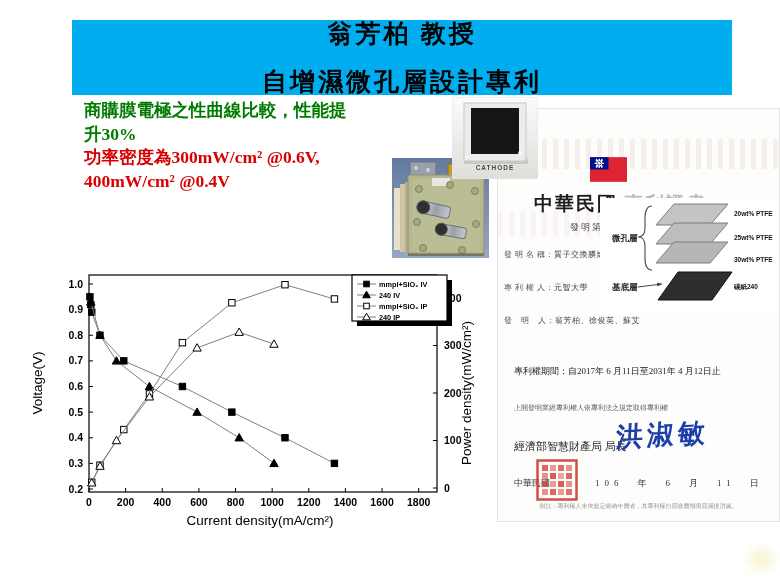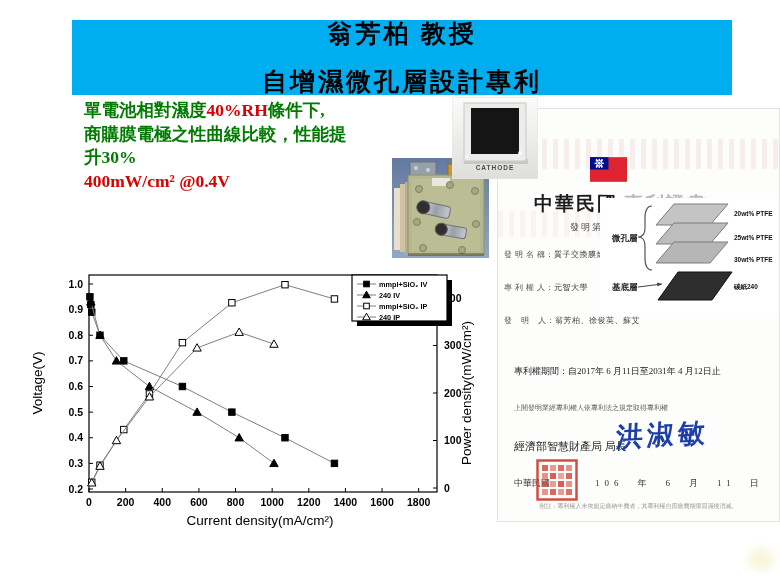--- a/index.html
+++ b/index.html
@@ -51,23 +51,23 @@
 <body>
 
 <div class="slide">
 
   <header class="banner" style="background: rgb(0, 174, 239);">
     <div class="bline">翁芳柏  教授</div>
     <div class="bline">自增濕微孔層設計專利</div>
   </header>
 
   <div class="desc" id="desc">
-      <div class="desc-line"><span class="c-green">單電池相對濕度</span><span class="c-red">40%RH</span><span class="c-green">條件下,</span></div>
       <div class="desc-line"><span class="c-green">商購膜電極之性曲線比較，性能提</span></div>
       <div class="desc-line"><span class="c-green">升30%</span></div>
+      <div class="desc-line"><span class="c-red">功率密度為300mW/cm² @0.6V,</span></div>
       <div class="desc-line"><span class="c-red">400mW/cm² @0.4V</span></div>
     </div>
 
   <svg class="cellphoto" width="97" height="100" viewBox="0 0 97 100">
     <defs>
       <linearGradient id="bgGrad" x1="0" y1="0" x2="0" y2="1">
         <stop offset="0" stop-color="#64799f"></stop>
           <stop offset="1" stop-color="#94a8c3"></stop>
       </linearGradient>
       <linearGradient id="metal" x1="0" y1="0" x2="1" y2="0">

